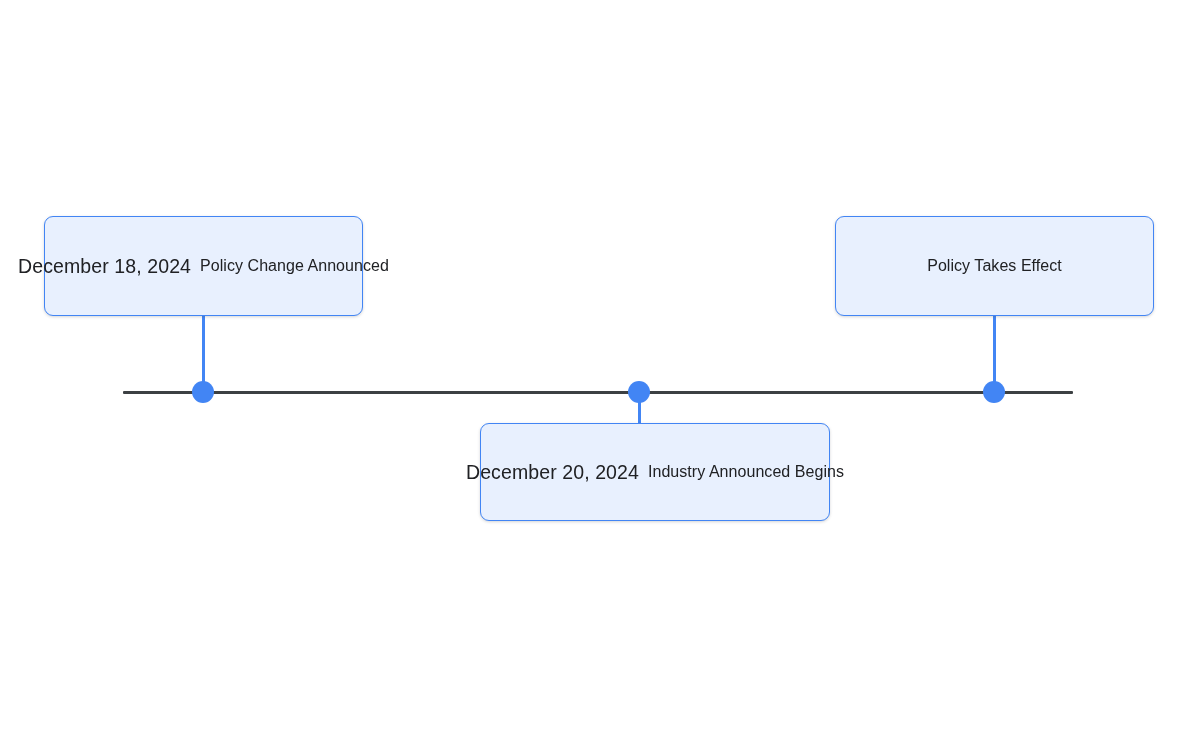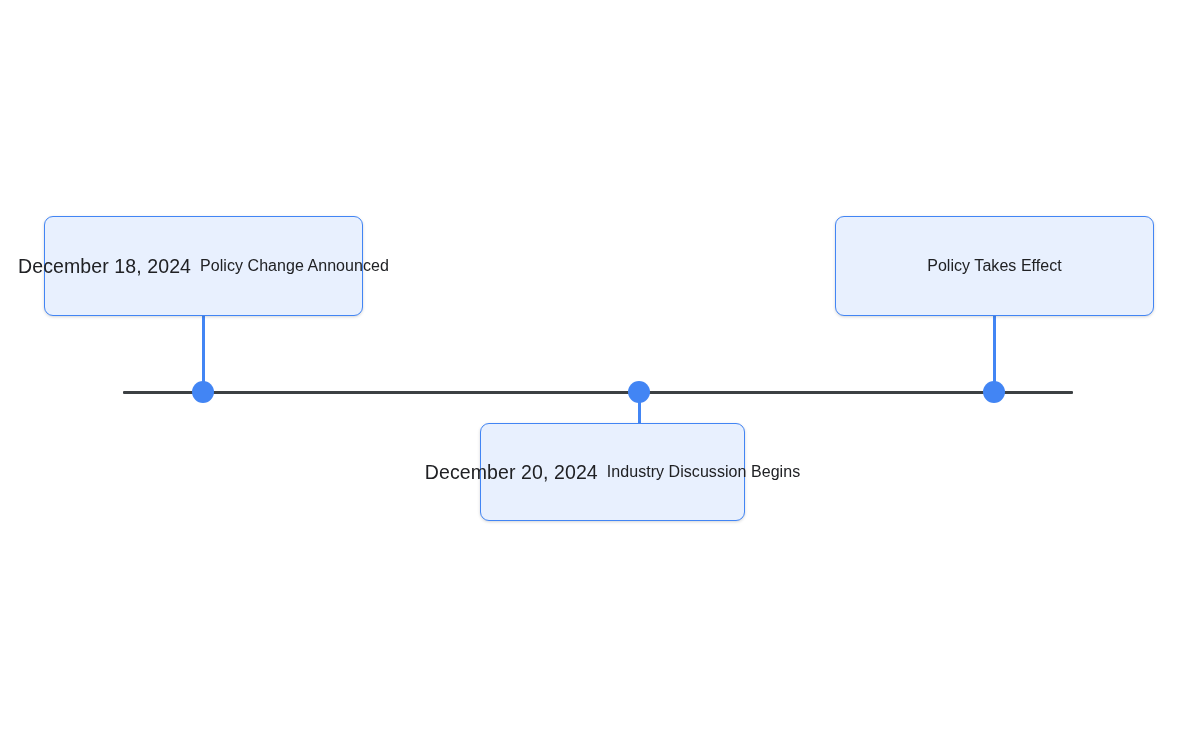--- a/index.html
+++ b/index.html
@@ -88,23 +88,23 @@
 
   <div class="connector" style="left: 201.5px; background: rgb(66, 133, 244); top: 316px; height: 76px;"></div>
   <div class="milestone-dot" style="left: 192px; top: 381px; background: rgb(66, 133, 244);"></div>
   <div class="event-card" style="left: 44px; top: 216px; width: 319px; height: 100px; background: rgb(232, 240, 254); border-color: rgb(66, 133, 244);">
     <div class="event-date">December 18, 2024</div>
     <div class="event-label">Policy Change Announced</div>
   </div>
 
   <div class="connector" style="left: 637.5px; background: rgb(66, 133, 244); top: 392px; height: 31px;"></div>
   <div class="milestone-dot" style="left: 628px; top: 381px; background: rgb(66, 133, 244);"></div>
-  <div class="event-card" style="left: 480px; top: 423px; width: 265px; height: 98px; background: rgb(232, 240, 254); border-color: rgb(66, 133, 244);">
+  <div class="event-card" style="left: 480px; top: 423px; width: 350px; height: 98px; background: rgb(232, 240, 254); border-color: rgb(66, 133, 244);">
     <div class="event-date">December 20, 2024</div>
-    <div class="event-label">Industry Discussion Begins</div>
+    <div class="event-label">Industry Announced Begins</div>
   </div>
 
   <div class="connector" style="left: 992.5px; background: rgb(66, 133, 244); top: 316px; height: 76px;"></div>
   <div class="milestone-dot" style="left: 983px; top: 381px; background: rgb(66, 133, 244);"></div>
   <div class="event-card" style="left: 835px; top: 216px; width: 319px; height: 100px; background: rgb(232, 240, 254); border-color: rgb(66, 133, 244);">
     <div class="event-label">Policy Takes Effect</div>
   </div>
 
 </div>
 

